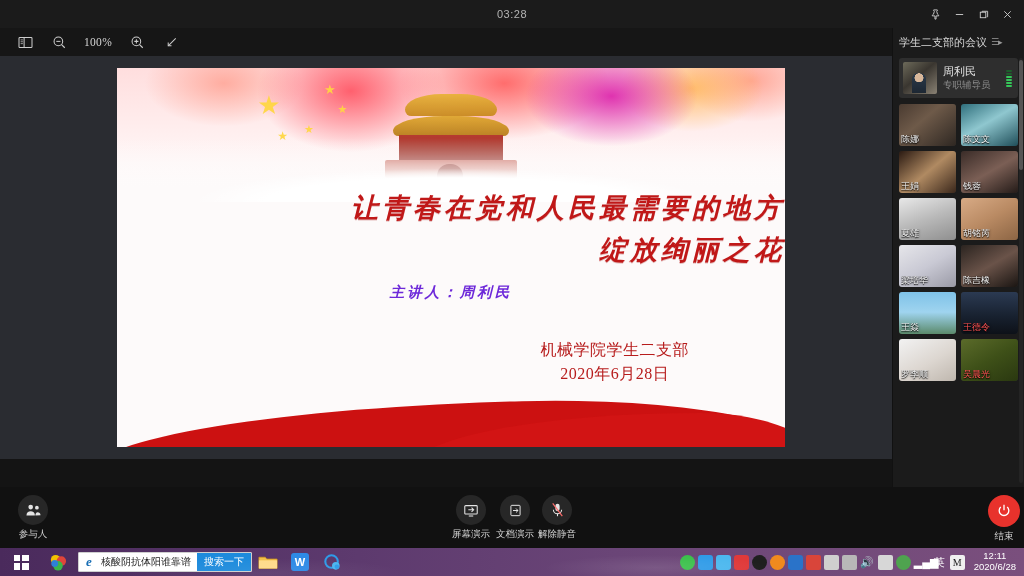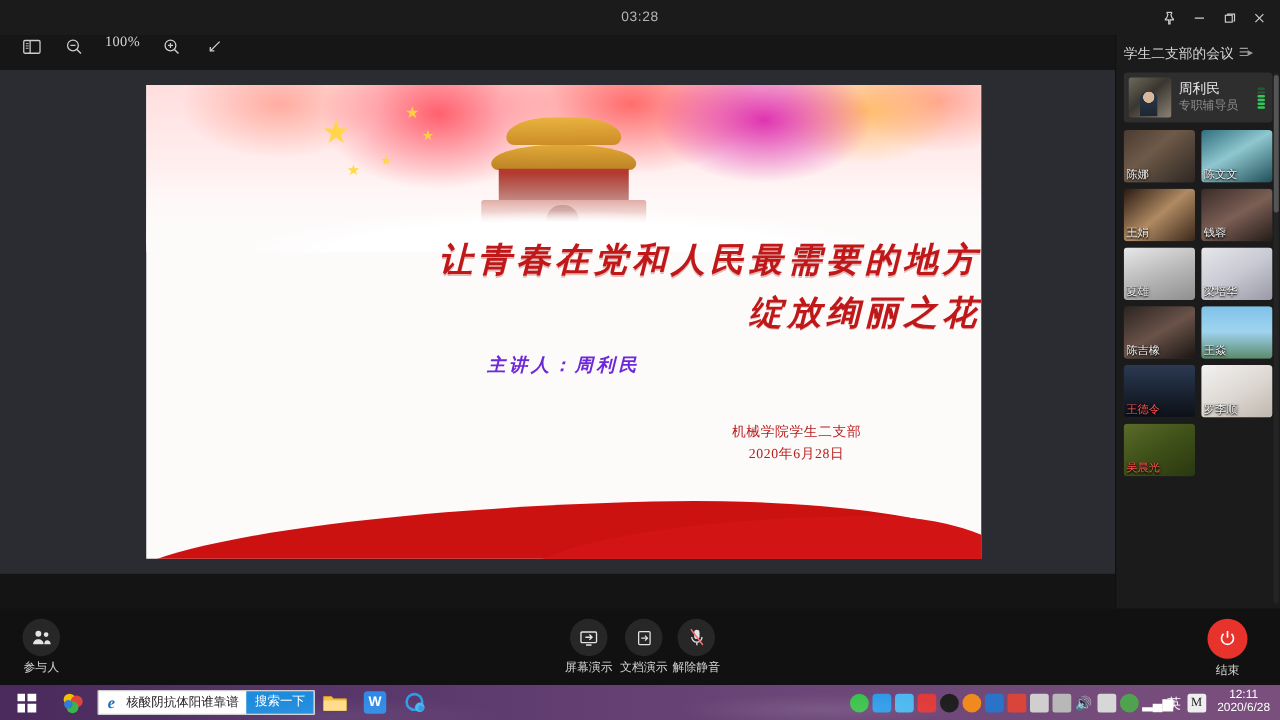--- a/index.html
+++ b/index.html
@@ -27,21 +27,21 @@
   }
   .wc-btn {
     width: 22px; height: 22px; display: flex; align-items: center; justify-content: center;
     color: #cfcfcf; font-size: 12px; line-height: 1;
   }
   .wc-btn svg { display: block; }
 
   
   .ptoolbar {
     position: absolute; left: 0; top: 28px; width: 892px; height: 28px;
-    display: flex; gap: 16px; padding-left: 16px;
+    display: flex; align-items: center; gap: 16px; padding-left: 16px;
     background: #161616;
   }
   .tbi { color: #cdcdcd; display: flex; align-items: center; justify-content: center;
          width: 18px; height: 18px; }
   .tbi svg { display: block; }
   .zoomlevel { color: #d5d5d5; font-size: 11.5px; letter-spacing: .3px;
                font-family: "Liberation Serif", serif; }
 
   
   .stage {
@@ -122,21 +122,21 @@
   }
   .slide-presenter {
     position: absolute; left: 0; top: 215px; width: 100%;
     text-align: center; color: #6d28d9;
     font-family: "Liberation Serif", "DejaVu Serif", serif;
     font-size: 14.5px; font-weight: 700; font-style: italic; letter-spacing: 3px;
   }
   .slide-org {
     position: absolute; right: 96px; top: 270px; text-align: center;
     color: #b71c1c; font-family: "Liberation Serif", "DejaVu Serif", serif;
-    font-size: 11px; line-height: 1.5; letter-spacing: .5px;
+    font-size: 16px; line-height: 1.5; letter-spacing: .5px;
   }
 
   
   .rpanel {
     position: absolute; right: 0; top: 28px; width: 132px; height: 459px;
     background: #1b1b1b; border-left: 1px solid #111;
   }
   .rp-head {
     height: 28px; display: flex; align-items: center; gap: 4px; padding: 0 6px;
     color: #d8d8d8; font-size: 11px; white-space: nowrap;
@@ -201,21 +201,21 @@
   .ctrl .bub {
     width: 30px; height: 30px; border-radius: 50%;
     background: #272727; display: flex; align-items: center; justify-content: center;
     color: #e4e4e4;
   }
   .ctrl .bub svg { display: block; }
   .ctrl.participants { left: 18px; }
   .ctrl.screenshare  { left: 452px; }
   .ctrl.docshare     { left: 496px; }
   .ctrl.unmute       { left: 538px; }
-  .ctrl.endcall      { right: 26px; }
+  .ctrl.endcall      { right: 4px; }
   .ctrl.endcall .bub { background: #e8322c; width: 32px; height: 32px; }
 
   
   .taskbar {
     position: absolute; left: 0; top: 548px; width: 1024px; height: 28px;
     background: linear-gradient(90deg,#4a2a5c,#5d3a6e 35%,#6a4577 60%,#7a4f7d);
     display: flex; align-items: center;
   }
   .startbtn { width: 42px; height: 28px; display: flex; align-items: center; justify-content: center; }
   .winlogo {
@@ -389,20 +389,24 @@
           <div class="ph" style="background: linear-gradient(140deg, rgb(42, 26, 18), rgb(176, 138, 98) 50%, rgb(58, 39, 27));"></div>
           <div class="nm" style="color: rgb(242, 242, 242);">王娟</div>
         </div>
         <div class="tile">
           <div class="ph" style="background: linear-gradient(150deg, rgb(58, 44, 40), rgb(123, 95, 85) 50%, rgb(36, 27, 24));"></div>
           <div class="nm" style="color: rgb(242, 242, 242);">钱蓉</div>
         </div>
         <div class="tile">
           <div class="ph" style="background: linear-gradient(160deg, rgb(232, 232, 232), rgb(185, 185, 185) 50%, rgb(143, 143, 143));"></div>
           <div class="nm" style="color: rgb(242, 242, 242);">夏雄</div>
+        </div>
+        <div class="tile">
+          <div class="ph" style="background: linear-gradient(150deg, rgb(216, 171, 134), rgb(185, 138, 99) 50%, rgb(140, 101, 68));"></div>
+          <div class="nm" style="color: rgb(242, 242, 242);">胡铭芮</div>
         </div>
         <div class="tile">
           <div class="ph" style="background: linear-gradient(150deg, rgb(230, 230, 234), rgb(201, 201, 212) 50%, rgb(154, 154, 166));"></div>
           <div class="nm" style="color: rgb(242, 242, 242);">梁培华</div>
         </div>
         <div class="tile">
           <div class="ph" style="background: linear-gradient(150deg, rgb(43, 36, 32), rgb(106, 83, 73) 50%, rgb(26, 21, 18));"></div>
           <div class="nm" style="color: rgb(242, 242, 242);">陈吉橡</div>
         </div>
         <div class="tile">

